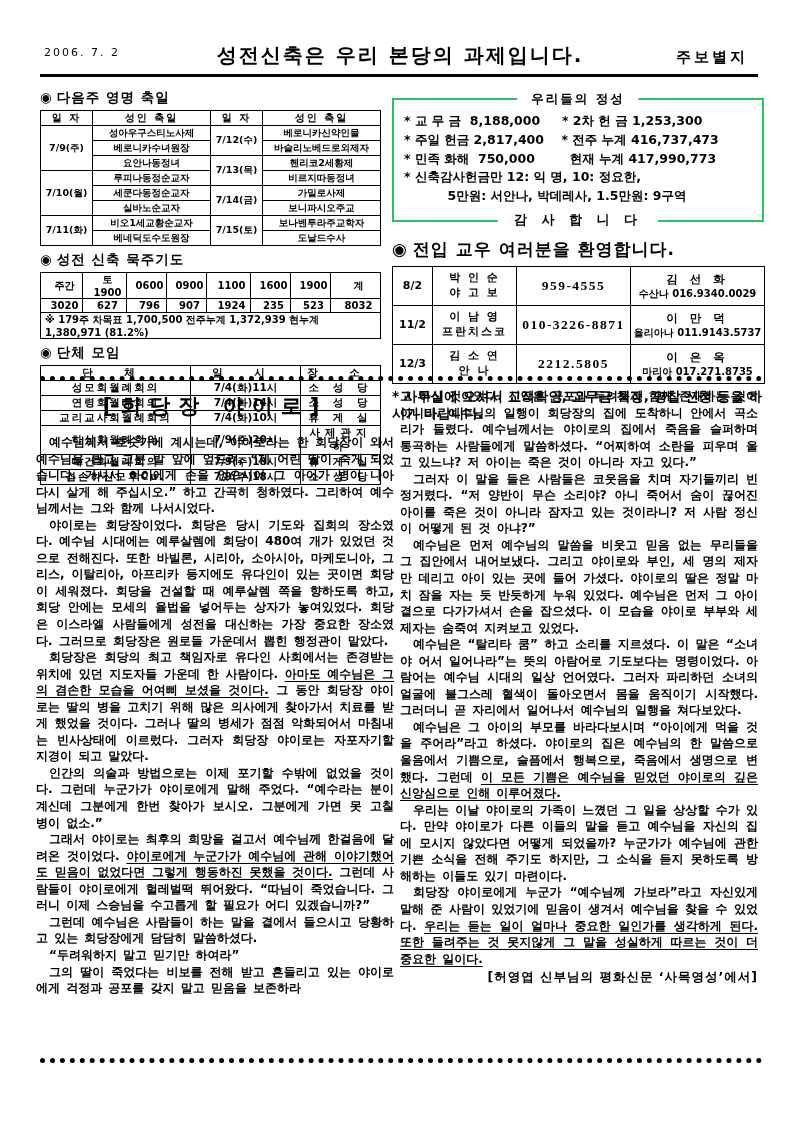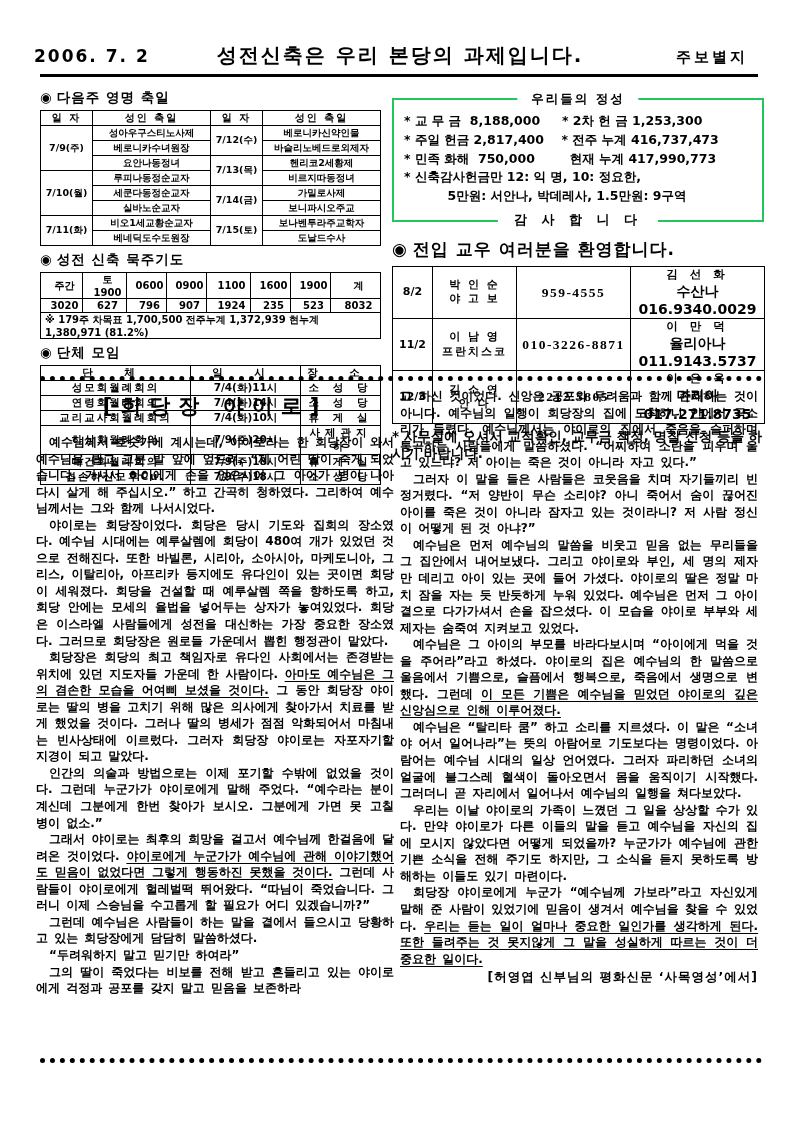--- a/index.html
+++ b/index.html
@@ -1,19 +1,19 @@
 <!DOCTYPE html>
 <html lang="ko"><head>
 <meta charset="utf-8">
 <style>
   html,body{margin:0;padding:0;background:#e8e8e8;}
   .page{position:relative;width:794px;height:1123px;background:#ffffff;color:#000;
         font-family:"DejaVu Sans","Liberation Sans",sans-serif;overflow:hidden;margin:0 auto;}
   
-  .hdr-date{position:absolute;left:34px;top:46px;font-size:17px;font-weight:bold;letter-spacing:2px;}
+  .hdr-date{position:absolute;left:44px;top:46px;font-size:11px;font-weight:normal;letter-spacing:2px;}
   .hdr-title{position:absolute;left:150px;top:42px;width:500px;text-align:center;
              font-size:20px;font-weight:bold;letter-spacing:2px;}
   .hdr-label{position:absolute;right:46px;top:48px;font-size:15px;font-weight:bold;letter-spacing:3px;}
   .hdr-rule{position:absolute;left:40px;right:36px;top:74px;border-top:3px solid #000;}
   
   .col-left{position:absolute;left:40px;top:84px;width:340px;}
   .col-right{position:absolute;left:392px;top:84px;width:372px;}
   .sec-h{font-size:13.5px;font-weight:bold;letter-spacing:1px;margin:5px 0 3px;}
   .sec-h .blt{margin-right:4px;}
   
@@ -41,21 +41,21 @@
   
   .wel-h{font-size:17px;font-weight:bold;letter-spacing:1px;margin:16px 0 5px;}
   .wel-h .blt{margin-right:5px;}
   .welcome td{font-size:11px;line-height:1.3;}
   .welcome .wth{font-size:11px;height:30px;}
   .welcome .wz{font-size:11px;}
   .welcome .wn{letter-spacing:2px;}
   .welcome .wp{font-size:13.5px;letter-spacing:1.5px;font-family:Liberation Serif, serif;}
   .welcome tr.datarow td{height:38px;}
   .leader-main{font-size:11.5px;letter-spacing:4px;}
-  .leader-sub{font-size:14px;letter-spacing:0;}
+  .leader-sub{font-size:10px;letter-spacing:0;}
   .wel-note{font-size:13.5px;font-weight:bold;margin-top:4px;line-height:1.25;}
   
   .dots{position:absolute;left:40px;right:32px;height:0;border-top:5px dotted #000;}
   #dots-top{top:376px;}
   #dots-bottom{top:1058px;}
   
   .art-col{position:absolute;width:358px;font-weight:bold;}
   #art-left{left:36px;top:390px;}
   #art-right{left:400px;top:388px;}
   .art-title{text-align:center;font-size:21px;font-weight:bold;letter-spacing:8px;margin:2px 0 14px;}
@@ -293,22 +293,22 @@
         <p class="para ind"><span>그런데 예수님은 사람들이 하는 말을 곁에서 들으시고 당황하고 있는 회당장에게 담담히 말씀하셨다.</span></p>
         <p class="para ind"><span>“두려워하지 말고 믿기만 하여라”</span></p>
         <p class="para ind"><span>그의 딸이 죽었다는 비보를 전해 받고 흔들리고 있는 야이로에게 걱정과 공포를 갖지 말고 믿음을 보존하라</span></p>
       </div>
   </div>
   <div class="art-col" id="art-right">
     <div id="art-right-paras">
         <p class="para"><span>고 하신 것이었다. 신앙은 공포와 두려움과 함께 존재하는 것이 아니다. 예수님의 일행이 회당장의 집에 도착하니 안에서 곡소리가 들렸다. 예수님께서는 야이로의 집에서 죽음을 슬퍼하며 통곡하는 사람들에게 말씀하셨다. “어찌하여 소란을 피우며 울고 있느냐? 저 아이는 죽은 것이 아니라 자고 있다.”</span></p>
         <p class="para ind"><span>그러자 이 말을 들은 사람들은 코웃음을 치며 자기들끼리 빈정거렸다. “저 양반이 무슨 소리야? 아니 죽어서 숨이 끊어진 아이를 죽은 것이 아니라 잠자고 있는 것이라니? 저 사람 정신이 어떻게 된 것 아냐?”</span></p>
         <p class="para ind"><span>예수님은 먼저 예수님의 말씀을 비웃고 믿음 없는 무리들을 그 집안에서 내어보냈다. 그리고 야이로와 부인, 세 명의 제자만 데리고 아이 있는 곳에 들어 가셨다. 야이로의 딸은 정말 마치 잠을 자는 듯 반듯하게 누워 있었다. 예수님은 먼저 그 아이 곁으로 다가가셔서 손을 잡으셨다. 이 모습을 야이로 부부와 세 제자는 숨죽여 지켜보고 있었다.</span></p>
+        <p class="para ind"><span>예수님은 “탈리타 쿰” 하고 소리를 지르셨다. 이 말은 “소녀야 어서 일어나라”는 뜻의 아람어로 기도보다는 명령이었다. 아람어는 예수님 시대의 일상 언어였다. 그러자 파리하던 소녀의 얼굴에 불그스레 혈색이 돌아오면서 몸을 움직이기 시작했다. 그러더니 곧 자리에서 일어나서 예수님의 일행을 쳐다보았다.</span></p>
         <p class="para ind"><span>예수님은 그 아이의 부모를 바라다보시며 “아이에게 먹을 것을 주어라”라고 하셨다. 야이로의 집은 예수님의 한 말씀으로 울음에서 기쁨으로, 슬픔에서 행복으로, 죽음에서 생명으로 변했다. 그런데 </span><span class="ul">이 모든 기쁨은 예수님을 믿었던 야이로의 깊은 신앙심으로 인해 이루어졌다.</span></p>
-        <p class="para ind"><span>예수님은 “탈리타 쿰” 하고 소리를 지르셨다. 이 말은 “소녀야 어서 일어나라”는 뜻의 아람어로 기도보다는 명령이었다. 아람어는 예수님 시대의 일상 언어였다. 그러자 파리하던 소녀의 얼굴에 불그스레 혈색이 돌아오면서 몸을 움직이기 시작했다. 그러더니 곧 자리에서 일어나서 예수님의 일행을 쳐다보았다.</span></p>
         <p class="para ind"><span>우리는 이날 야이로의 가족이 느꼈던 그 일을 상상할 수가 있다. 만약 야이로가 다른 이들의 말을 듣고 예수님을 자신의 집에 모시지 않았다면 어떻게 되었을까? 누군가가 예수님에 관한 기쁜 소식을 전해 주기도 하지만, 그 소식을 듣지 못하도록 방해하는 이들도 있기 마련이다.</span></p>
         <p class="para ind"><span>회당장 야이로에게 누군가 “예수님께 가보라”라고 자신있게 말해 준 사람이 있었기에 믿음이 생겨서 예수님을 찾을 수 있었다. </span><span class="ul">우리는 듣는 일이 얼마나 중요한 일인가를 생각하게 된다. 또한 들려주는 것 못지않게 그 말을 성실하게 따르는 것이 더 중요한 일이다.</span></p>
       </div>
     <div class="attribution">[허영엽 신부님의 평화신문 ‘사목영성’에서]</div>
   </div>
 
   <div class="dots" id="dots-bottom"></div>
 
 </div>
 

